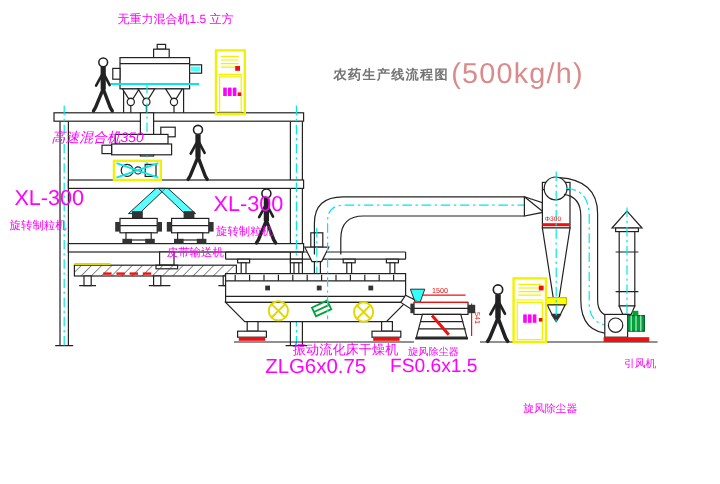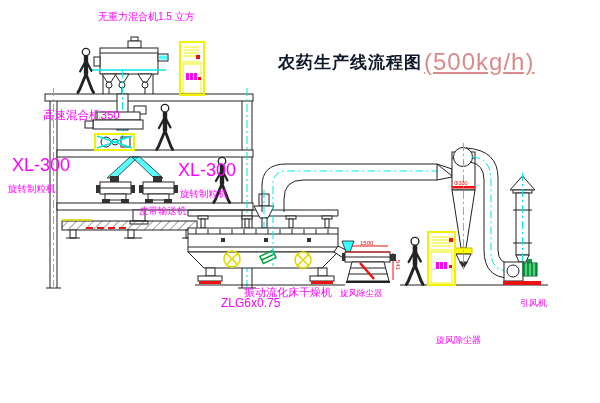--- a/index.html
+++ b/index.html
@@ -17,22 +17,22 @@
   .yel{stroke:#f2f200;fill:none;stroke-width:2;}
   .yel1{stroke:#f2f200;fill:none;stroke-width:1;}
   .yelmark{stroke:#e0d800;fill:none;stroke-width:1.6;}
   .redf{fill:#ee1111;stroke:none;}
   .redln{stroke:#ee1111;fill:none;stroke-width:1;}
   .magf{fill:#ff00ff;stroke:none;}
   .greenln{stroke:#00a33a;fill:none;stroke-width:1.5;}
   
   .lbl{position:absolute;color:#ff00ff;white-space:nowrap;line-height:1;}
   .title{position:absolute;left:278px;top:48px;display:flex;align-items:center;white-space:nowrap;}
-  .title-cn{color:#0f172a;font-size:17px;font-weight:bold;letter-spacing:1px;}
-  .title-cap{color:#d98b8b;font-size:24px;font-weight:400;margin-left:2px;letter-spacing:1px;text-decoration:underline;}
+  .title-cn{color:#737373;font-size:11px;font-weight:bold;letter-spacing:1px;}
+  .title-cap{color:#d98b8b;font-size:24px;font-weight:400;margin-left:2px;letter-spacing:1px;}
 </style>
 </head>
 <body>
 
 <div class="canvas">
 
 <svg width="600" height="403" viewBox="0 0 600 403">
   <defs>
     <pattern id="hatch" width="6" height="6" patternUnits="userSpaceOnUse" patternTransform="rotate(45)">
       <line x1="0" y1="0" x2="0" y2="6" stroke="#444" stroke-width="1"></line>
@@ -287,31 +287,32 @@
   <use href="#person" transform="translate(222,203) scale(1.1)"></use>
   <use href="#person" transform="translate(415,285) scale(1.15)"></use>
 </svg>
 
 <div class="title">
   <span class="title-cn">农药生产线流程图</span>
   <span class="title-cap">(500kg/h)</span>
 </div>
 
 <div class="lbl" style="left:98px;top:12px;font-size:10px;">无重力混合机1.5 立方</div>
-<div class="lbl" style="left:43px;top:110px;font-size:11.5px;">高速混合机350</div>
+<div class="lbl" style="left:43px;top:110px;font-size:11.5px;font-style:italic;">高速混合机350</div>
 
 <div class="lbl" style="left:12px;top:156px;font-size:18px;">XL-300</div>
 <div class="lbl" style="left:8px;top:184px;font-size:9.5px;">旋转制粒机</div>
 
 <div class="lbl" style="left:178px;top:161px;font-size:18px;">XL-300</div>
 <div class="lbl" style="left:180px;top:189px;font-size:9.5px;">旋转制粒机</div>
 
 <div class="lbl" style="left:139px;top:206px;font-size:9.5px;">皮带输送机</div>
 
 <div class="lbl" style="left:244px;top:287px;font-size:11px;">振动流化床干燥机</div>
-<div class="lbl" style="left:221px;top:297px;font-size:12px;">ZLG6x0.75</div>
+<div class="lbl" style="left:221px;top:297px;font-size:17px;">ZLG6x0.75</div>
 
 <div class="lbl" style="left:340px;top:289px;font-size:8.5px;">旋风除尘器</div>
+<div class="lbl" style="left:325px;top:298px;font-size:16px;">FS0.6x1.5</div>
 
 <div class="lbl" style="left:436px;top:293px;font-size:9px;margin-top:43px;">旋风除尘器</div>
 <div class="lbl" style="left:520px;top:299px;font-size:9px;">引风机</div>
 
 </div>
 
 </body></html>

